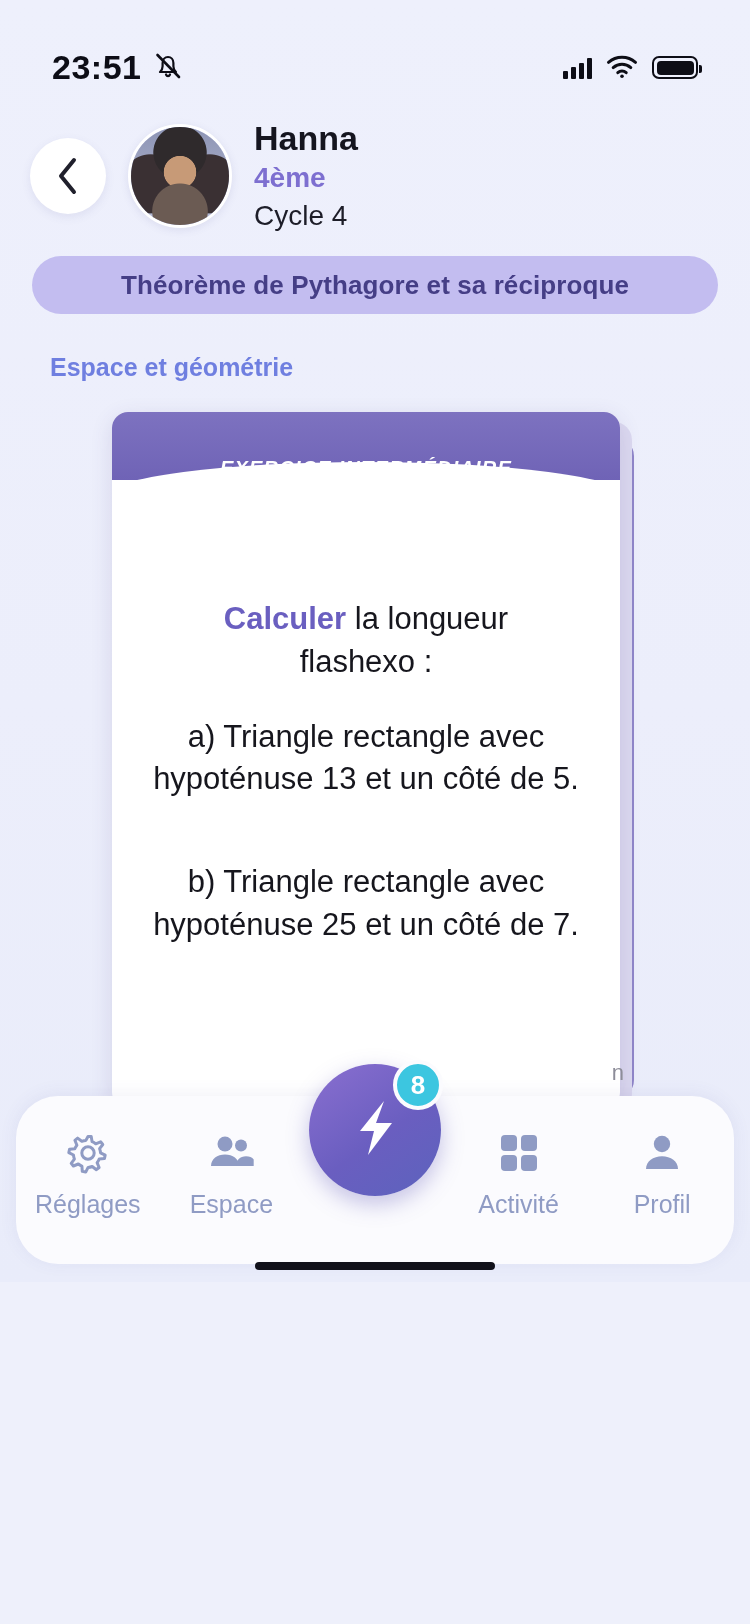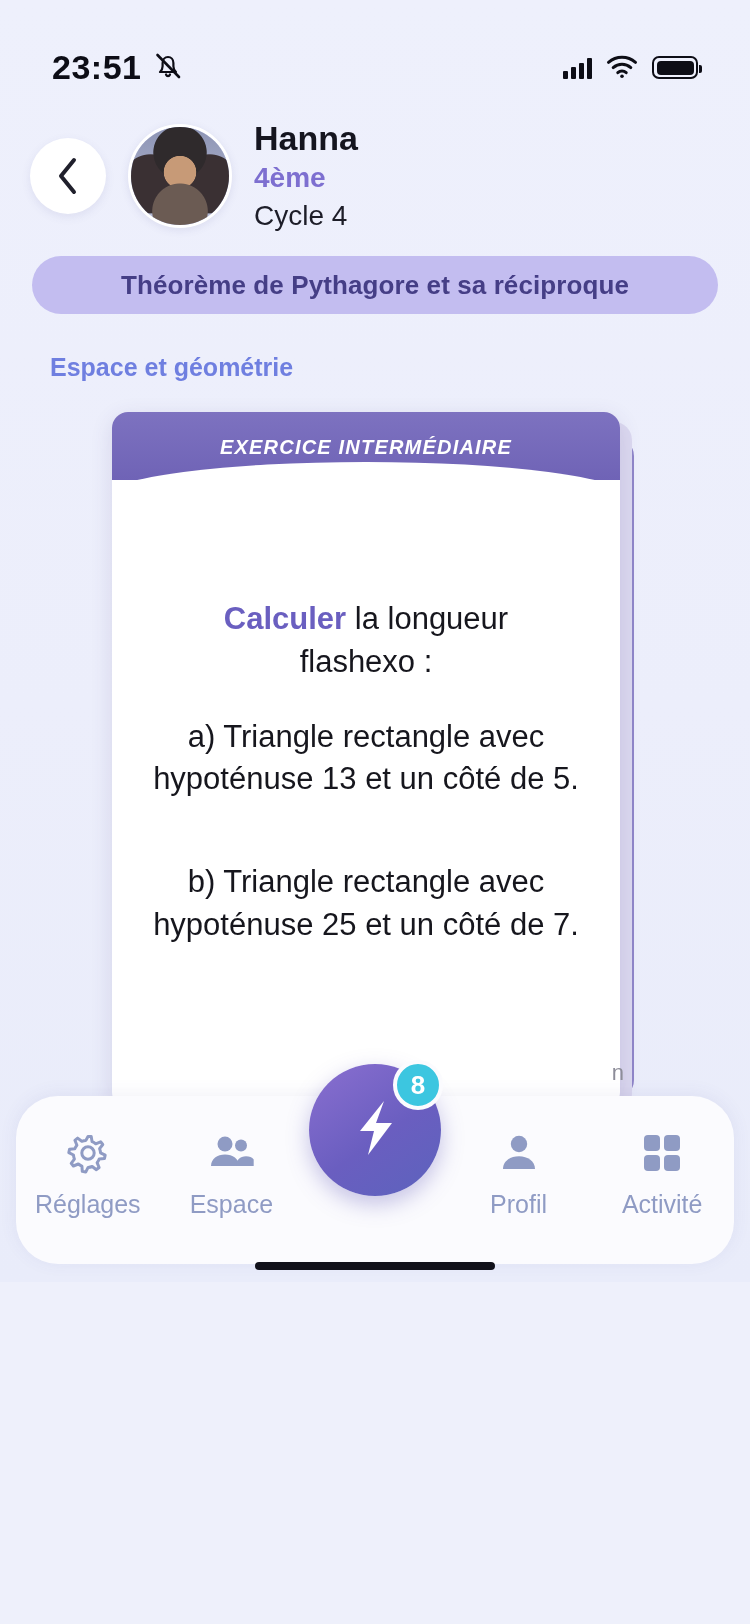--- a/index.html
+++ b/index.html
@@ -179,21 +179,21 @@
     width: 508px;
     height: 696px;
     background: #ffffff;
     border-radius: 16px;
     overflow: hidden;
     box-shadow: 0 6px 22px rgba(70, 60, 130, 0.14);
   }
   .card-header {
     height: 68px;
     background: linear-gradient(180deg, #7d72c0 0%, #6f63b6 100%);
-    display: flex; align-items: flex-start; justify-content: center;
+    display: flex; align-items: flex-end; justify-content: center;
     padding-top: 24px;
     position: relative;
   }
   .card-header:after {
     content: "";
     position: absolute;
     left: -4px; right: -4px; bottom: -16px;
     height: 34px;
     background: #ffffff;
     border-radius: 50% 50% 0 0 / 100% 100% 0 0;
@@ -429,34 +429,34 @@
             <path d="M40 6 L16 36 h14 l-6 24 L48 28 H32 z" fill="#ffffff"></path>
           </svg>
         </span>
         <div class="fab-badge">8</div>
       </div>
     </div>
 
     <div class="tab">
       <span>
         <svg width="46" height="46" viewBox="0 0 46 46">
-          <circle cx="23" cy="14" r="8.2" fill="#8f9bc4"></circle>
-          <path d="M7 39c0-8 7.2-12.8 16-12.8S39 31 39 39z" fill="#8f9bc4"></path>
-        </svg>
-      </span>
-      <span class="label">Profil</span>
-    </div>
-
-    <div class="tab">
-      <span>
-        <svg width="46" height="46" viewBox="0 0 46 46">
           <rect x="5" y="5" width="16" height="16" rx="4" fill="#8f9bc4"></rect>
           <rect x="25" y="5" width="16" height="16" rx="4" fill="#8f9bc4"></rect>
           <rect x="5" y="25" width="16" height="16" rx="4" fill="#8f9bc4"></rect>
           <rect x="25" y="25" width="16" height="16" rx="4" fill="#8f9bc4"></rect>
         </svg>
       </span>
       <span class="label">Activité</span>
     </div>
+
+    <div class="tab">
+      <span>
+        <svg width="46" height="46" viewBox="0 0 46 46">
+          <circle cx="23" cy="14" r="8.2" fill="#8f9bc4"></circle>
+          <path d="M7 39c0-8 7.2-12.8 16-12.8S39 31 39 39z" fill="#8f9bc4"></path>
+        </svg>
+      </span>
+      <span class="label">Profil</span>
+    </div>
   </div>
 
   <div class="home-indicator"></div>
 </div>
 
 </body></html>

